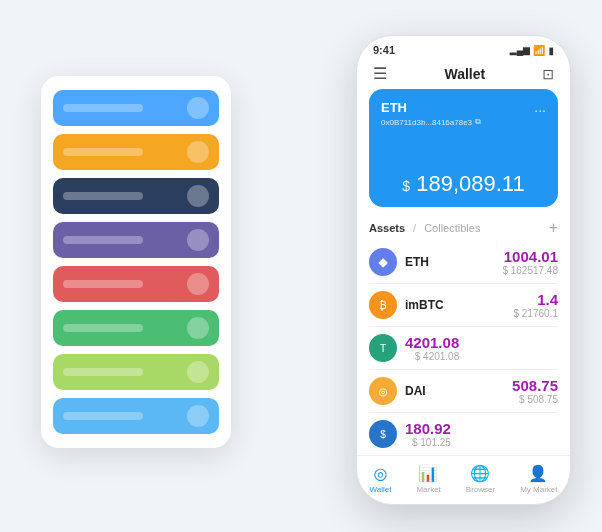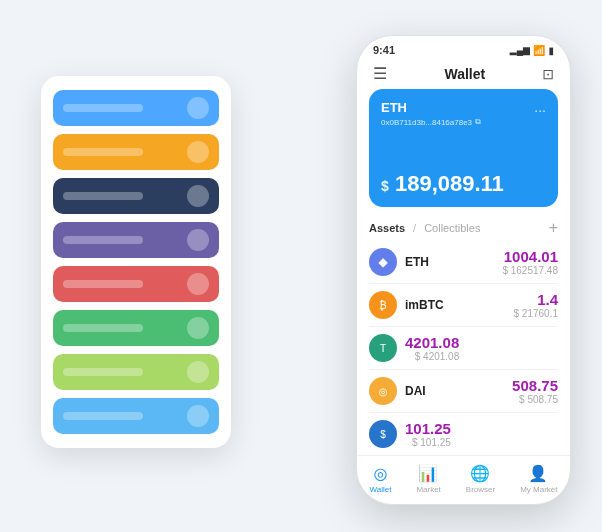--- a/index.html
+++ b/index.html
@@ -128,21 +128,21 @@
     .eth-card-header {
       display: flex;
       justify-content: space-between;
       align-items: center;
       margin-bottom: 2px;
     }
 
     .eth-title { font-size: 13px; font-weight: 700; }
     .eth-more { font-size: 14px; opacity: 0.8; }
     .eth-address { font-size: 8px; opacity: 0.8; margin-bottom: 8px; display: flex; align-items: center; gap: 3px; }
-    .eth-balance { font-size: 22px; font-weight: 700; text-align: left; margin-top: 44px; }
+    .eth-balance { font-size: 22px; font-weight: 400; text-align: center; margin-top: 44px; }
     .eth-dollar { font-size: 14px; opacity: 0.9; }
 
     
     .assets-header {
       display: flex;
       justify-content: space-between;
       align-items: center;
       padding: 4px 12px 4px;
       flex-shrink: 0;
     }
@@ -347,21 +347,21 @@
         <span class="asset-name">DAI</span>
         <div class="asset-amounts">
           <div class="asset-amount">508.75</div>
           <div class="asset-usd">$ 508.75</div>
         </div>
       </div>
 
       <div class="asset-row">
         <div class="asset-icon icon-usdc">$</div>
         <div class="asset-amounts">
-          <div class="asset-amount">101.25</div>
+          <div class="asset-amount">180.92</div>
           <div class="asset-usd">$ 101.25</div>
         </div>
       </div>
 
       <div class="asset-row">
         <div class="asset-icon icon-tft" style="font-size:12px;">🌿</div>
         <span class="asset-name">TFT</span>
         <div class="asset-amounts">
           <div class="asset-amount">13</div>
           <div class="asset-usd">0</div>

